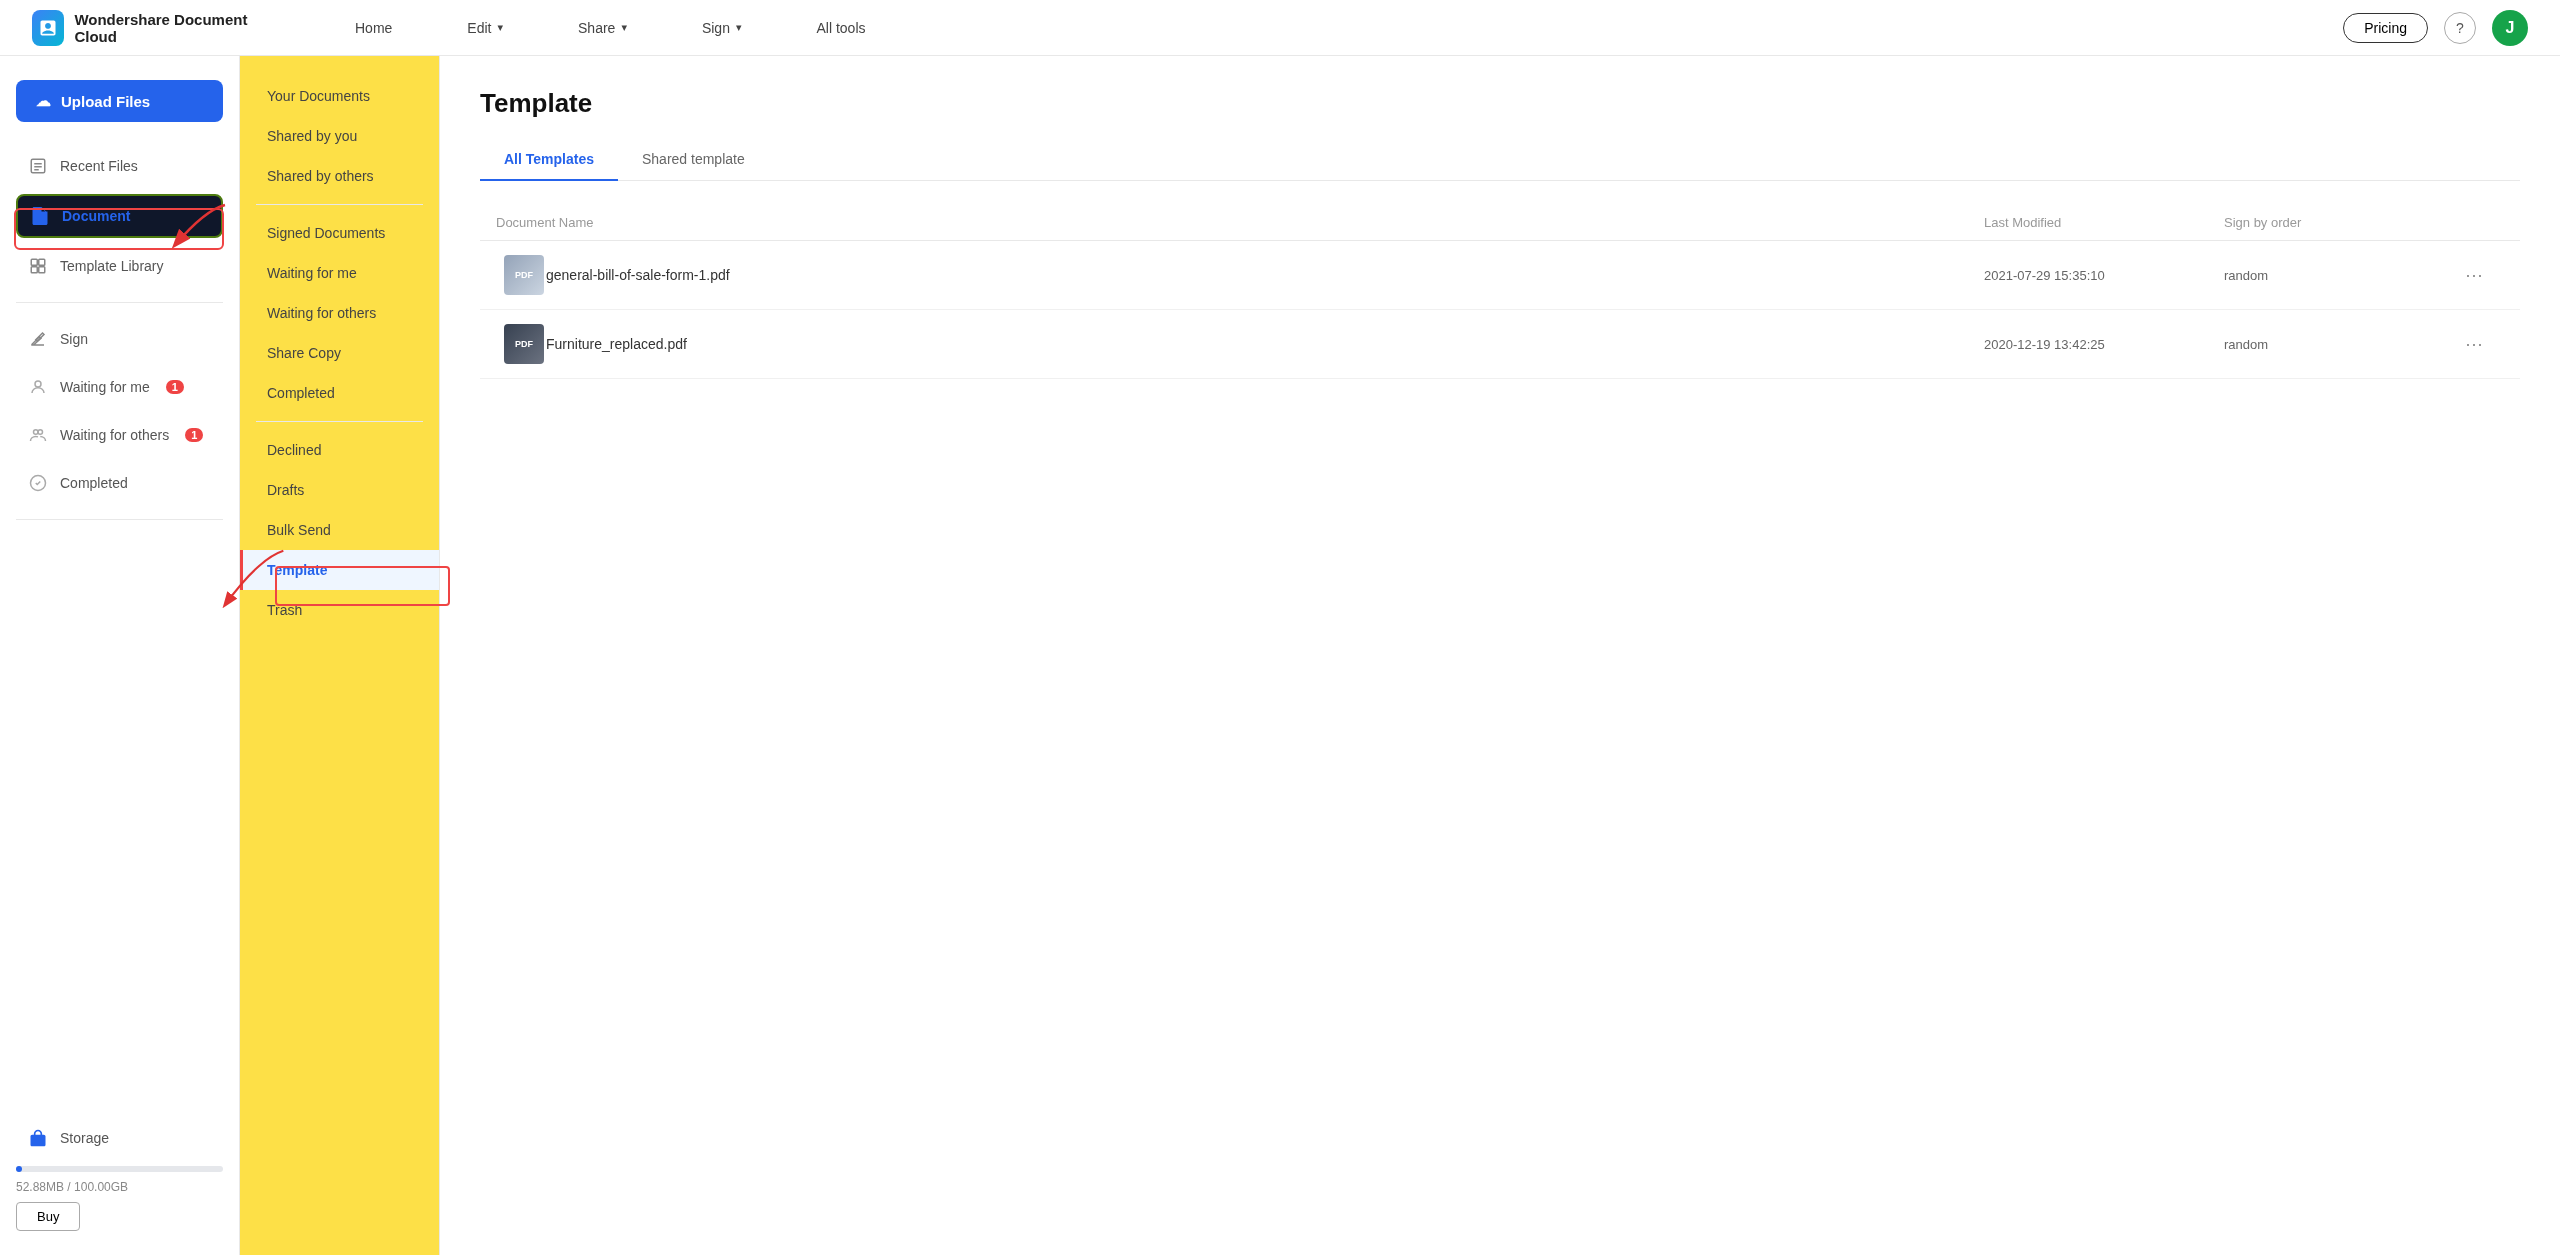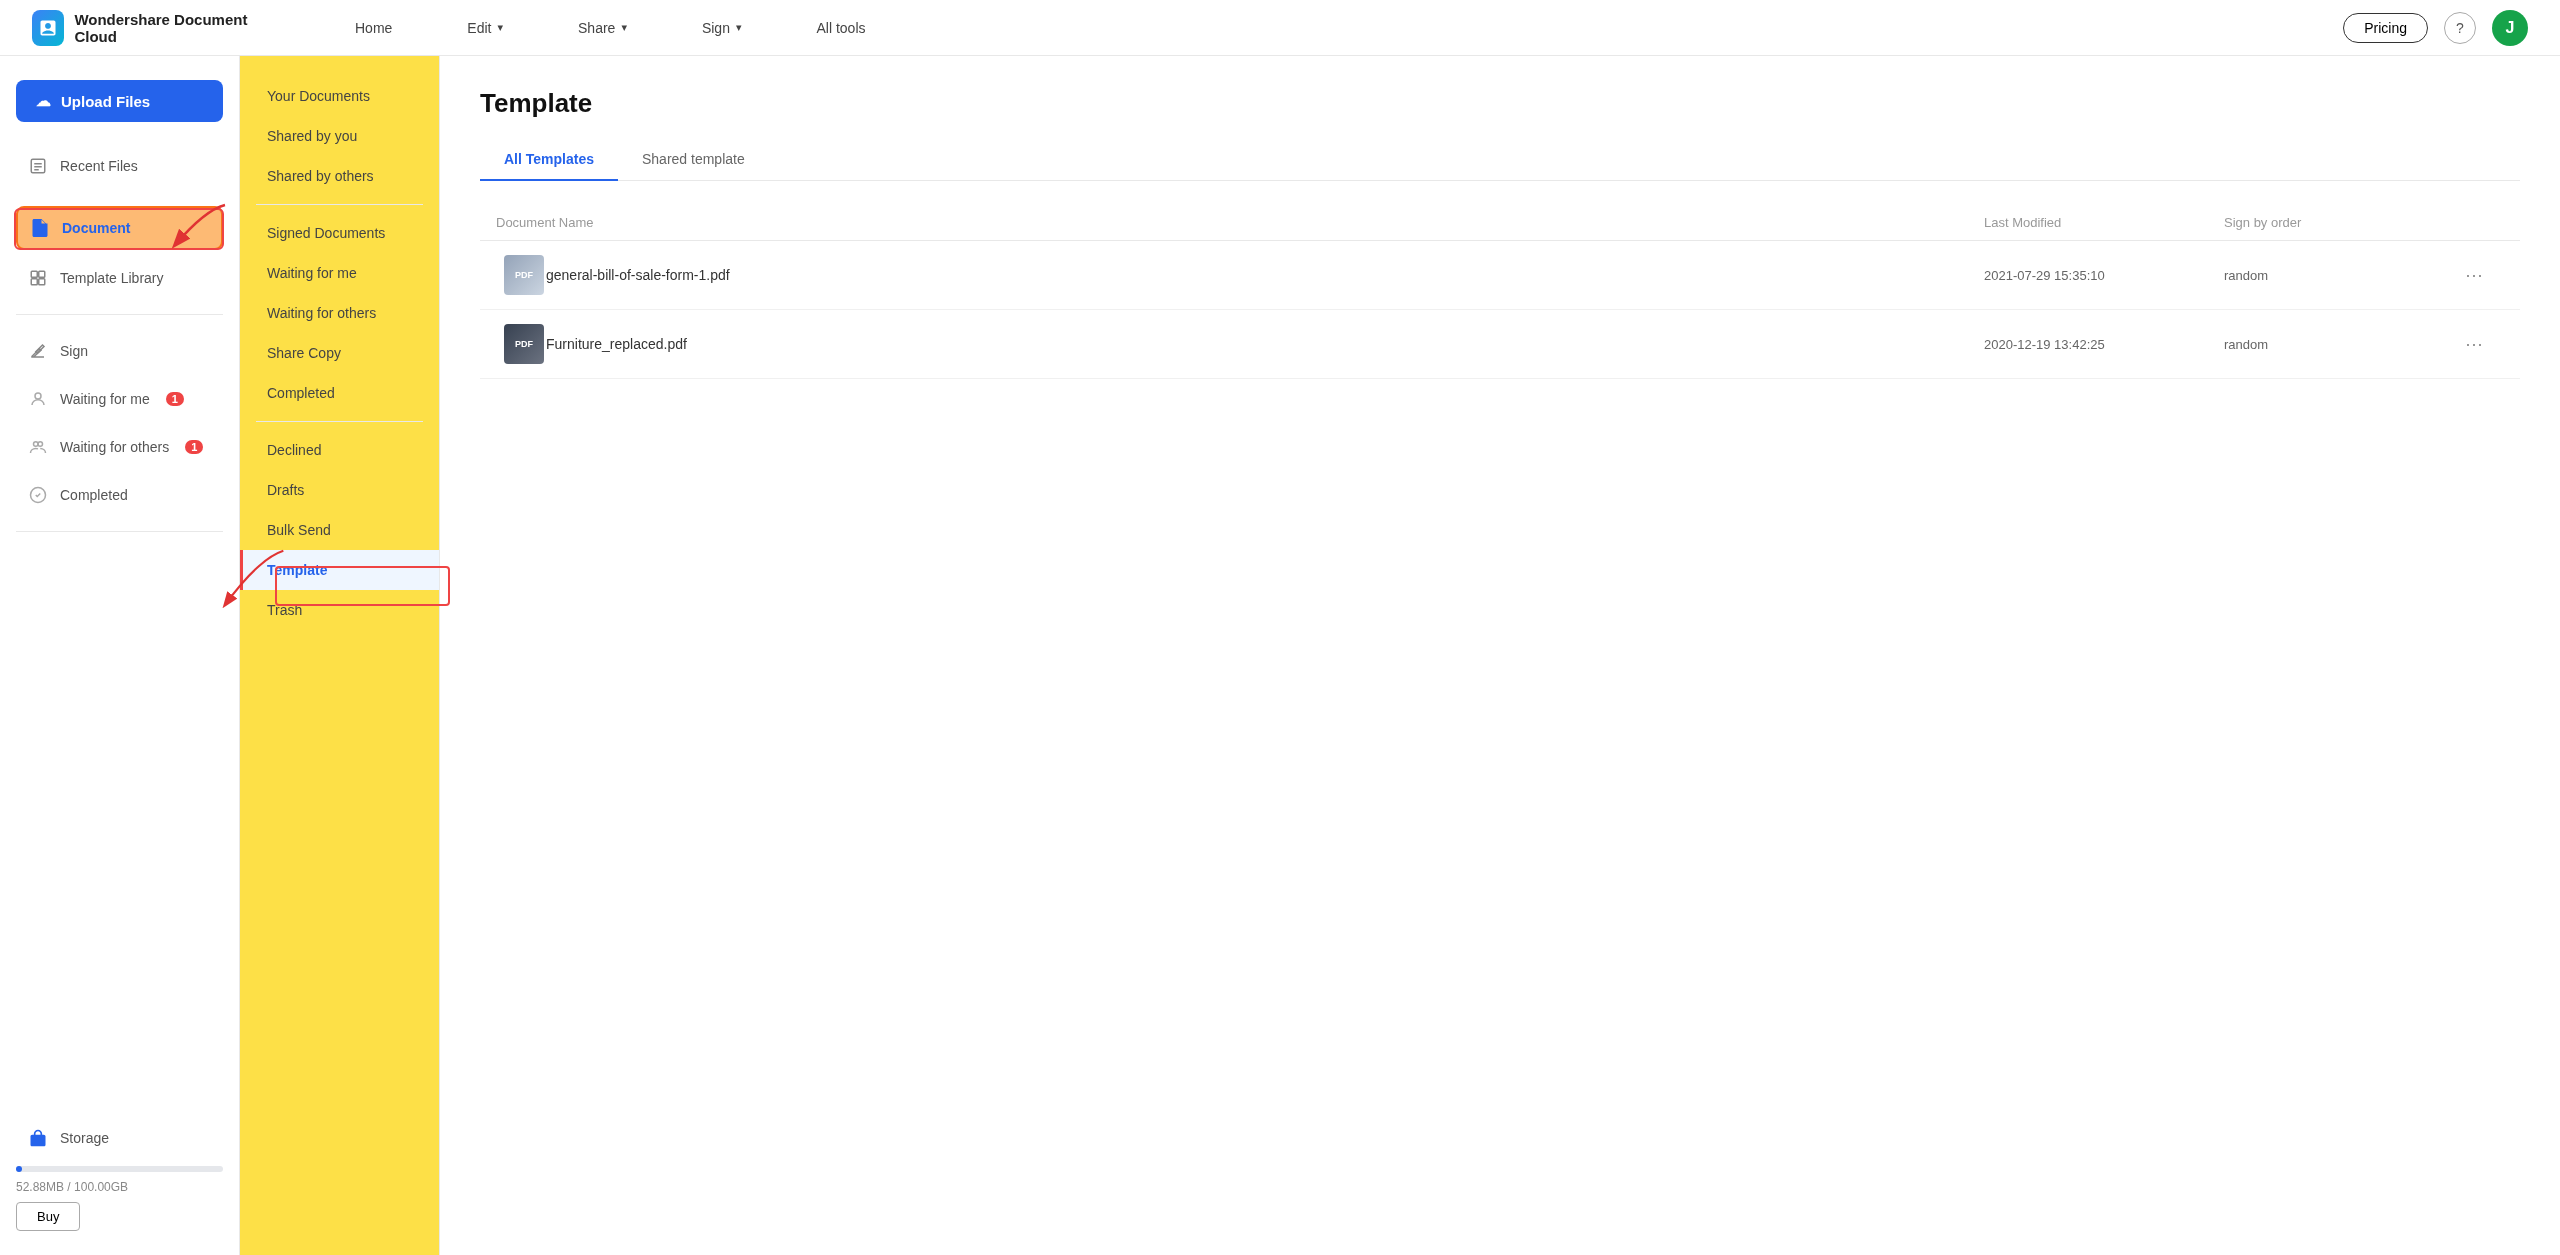--- a/index.html
+++ b/index.html
@@ -34,21 +34,21 @@
     .upload-btn {
       background: #2563eb; color: #fff; border: none; border-radius: 8px;
       padding: 12px 20px; font-size: 15px; cursor: pointer; display: flex;
       align-items: center; gap: 10px; font-weight: 600; margin-bottom: 16px;
       width: 100%;
     }
     .sidebar-item {
       display: flex; align-items: center; gap: 12px; padding: 10px 12px;
       border-radius: 8px; cursor: pointer; color: #555; font-size: 14px;
     }
-    .sidebar-item.active { background: #fdba74; color: #2563eb; border: 2px solid #f97316; font-weight: 600; margin-top: 12px; }
+    .sidebar-item.active { background: #0f172a; color: #2563eb; border: 2px solid #4d7c0f; font-weight: 600; }
     .sidebar-icon { width: 20px; height: 20px; display: flex; align-items: center; justify-content: center; flex-shrink: 0; }
     .badge { background: #ef4444; color: white; border-radius: 10px; font-size: 11px; padding: 1px 6px; margin-left: 4px; font-weight: 700; }
     .sidebar-divider { height: 1px; background: #e8e8e8; margin: 8px 0; }
     .storage-section { margin-top: auto; padding-top: 16px; }
     .storage-bar-bg { background: #e5e7eb; border-radius: 4px; height: 6px; margin: 8px 0; }
     .storage-bar-fill { background: #2563eb; border-radius: 4px; height: 6px; width: 3%; }
     .storage-text { font-size: 12px; color: #888; }
     .buy-btn { border: 1px solid #aaa; border-radius: 4px; padding: 6px 20px; font-size: 13px; cursor: pointer; background: #fff; margin-top: 8px; }
 
     

